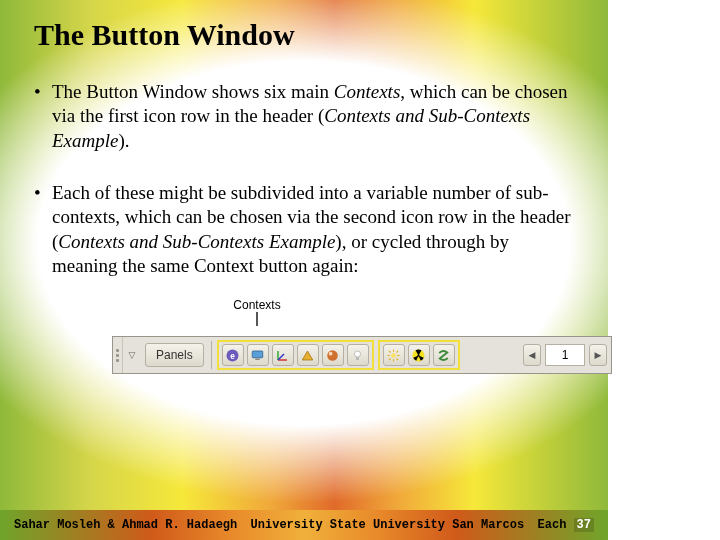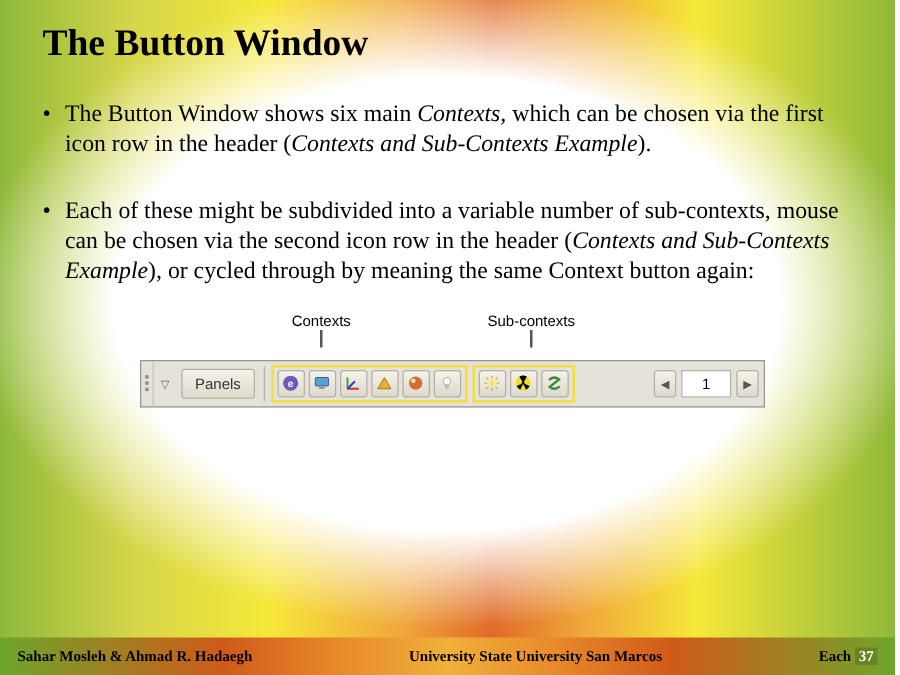--- a/index.html
+++ b/index.html
@@ -1,18 +1,18 @@
 <!DOCTYPE html>
 <html><head>
 <meta charset="utf-8">
 <style>
   * { box-sizing: border-box; margin: 0; padding: 0; }
   html, body { width: 720px; height: 540px; overflow: hidden; font-family: "Times New Roman", serif; }
   .slide {
-    width: 716px; height: 540px; position: relative;
+    width: 608px; height: 540px; position: relative;
     background: #a21caf;
   }
   .slide::before {
     content: ""; position: absolute; inset: 0;
     background:
       radial-gradient(ellipse 380px 260px at 50% 45%, #ffffff 70%, rgba(255,255,255,0) 100%),
       linear-gradient(90deg, #8fb93a 0%, #d6d64a 15%, #f6e83a 30%, #f0a63a 45%, #e06a2a 55%, #f0a63a 65%, #f6e83a 78%, #8fb93a 100%);
     z-index: 0;
   }
   .content { position: relative; z-index: 1; padding: 18px 34px 0 34px; }
@@ -45,47 +45,43 @@
   .spin-btn { width:18px; height:22px; border:1px solid #b5b0a2; border-radius:3px; background:linear-gradient(#f4f2ea,#ddd9cc); display:flex; align-items:center; justify-content:center; font-size:9px; color:#555;}
   .spin-val { width:40px; height:22px; border:1px solid #b5b0a2; background:#fff; display:flex; align-items:center; justify-content:center; font-size:12px; }
 
   .footer {
     position:absolute; left:0; right:0; bottom:0; height:30px;
     display:flex; align-items:center; justify-content:space-between;
     padding:0 14px;
     background: linear-gradient(90deg,#6fa52a,#d05a1a 25%,#e88a2a 38%,#f0b03a 50%,#e88a2a 62%,#d05a1a 75%,#6fa52a);
     z-index:2;
   }
-  .footer .ft { font-family: Liberation Serif, serif; font-size:12px; font-weight:bold; color:#000; }
+  .footer .ft { font-family: Liberation Mono, monospace; font-size:12px; font-weight:bold; color:#000; }
   .footer .pg { white-space:nowrap; }
   .footer .pg .num { color:#fff; background:rgba(0,0,0,0.15); padding:0 3px; }
 </style>
 </head>
 <body>
 <div class="slide">
 
 <div class="content">
   <h1>The Button Window</h1>
   <ul class="bullets">
     <li>
       <span>The Button Window shows six main </span><span class="it">Contexts</span><span>, which can be chosen via the first icon row in the header (</span><span class="it">Contexts and Sub-Contexts Example</span><span>).</span>
     </li>
     <li>
-      <span>Each of these might be subdivided into a variable number of sub-contexts, mouse can be chosen via the second icon row in the header (</span><span class="it">Contexts and Sub-Contexts Example</span><span>), or cycled through by meaning the same Context button again:</span>
+      <span>Each of these might be subdivided into a variable number of sub-contexts, which can be chosen via the second icon row in the header (</span><span class="it">Contexts and Sub-Contexts Example</span><span>), or cycled through by meaning the same Context button again:</span>
     </li>
   </ul>
 
   <div class="toolbar-wrap">
     <div class="callouts">
       <div class="callout c1">
         <span>Contexts</span>
-        <div class="stem"></div>
-      </div>
-      <div class="callout c2">
-        <span>Sub-contexts</span>
         <div class="stem"></div>
       </div>
     </div>
 
     <div class="toolbar">
       <div class="grip">
             <span></span>
             <span></span>
             <span></span>
           </div>

